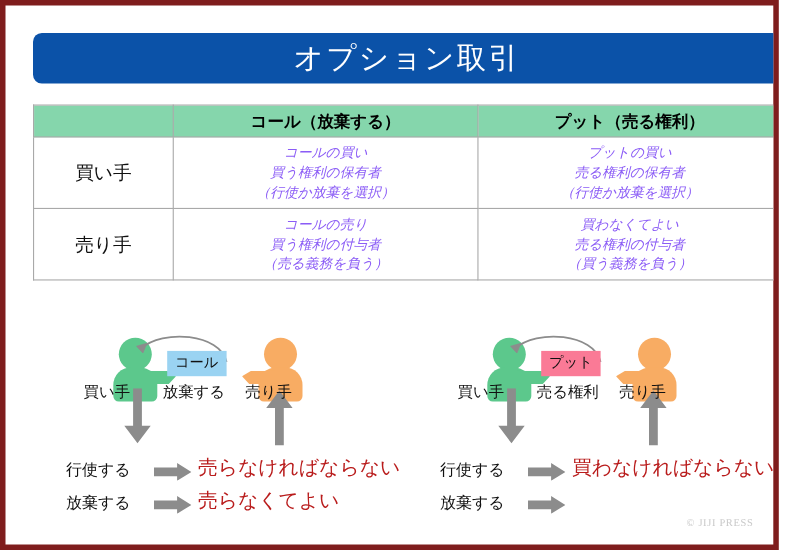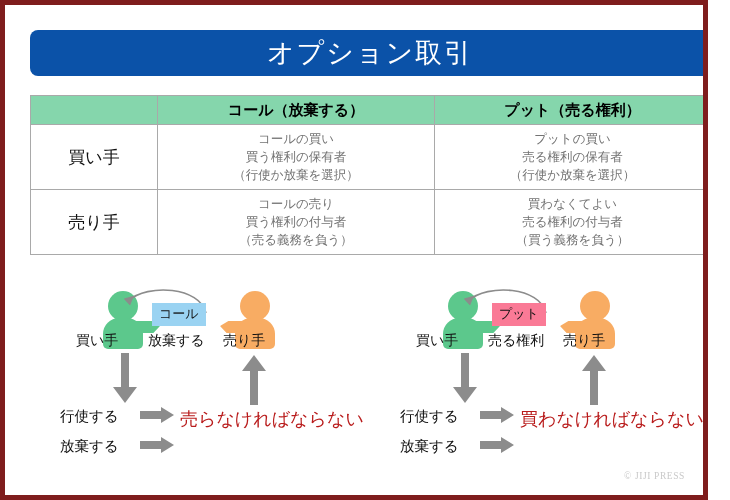--- a/index.html
+++ b/index.html
@@ -71,38 +71,39 @@
   .col-label { width: 127px; }
   .col-call  { width: 277px; }
   .col-put   { width: 276px; }
   .row-head-cell {
     font-size: 17px;
     color: #111111;
   }
   .cell-lines {
     font-size: 12.5px;
     line-height: 1.45;
-    color: #737373;
+    color: #8b5cf6;
+    font-style: italic;
   }
   .cell-lines div { white-space: nowrap; }
 
   
   .flow {
     position: absolute;
     top: 280px;
     width: 330px;
     height: 175px;
   }
   .flow-left  { left: 55px; }
   .flow-right { left: 395px; }
 
   .actors {
     position: absolute;
     left: 0;
-    top: 0;
+    top: 16px;
     width: 330px;
     height: 70px;
   }
 
   
   .person {
     position: absolute;
     width: 56px;
     height: 58px;
   }
@@ -202,21 +203,21 @@
 
   
   .opt-rows {
     position: absolute;
     left: 0;
     top: 122px;
     width: 330px;
   }
   .opt-row {
     display: flex;
-    align-items: flex-start;
+    align-items: flex-end;
     height: 30px;
   }
   .opt-row .choice {
     width: 78px;
     font-size: 14.5px;
     color: #111111;
     white-space: nowrap;
     text-align: left;
   }
   .opt-row .h-arrow {
@@ -339,20 +340,21 @@
         <svg class="h-arrow" viewBox="0 0 34 16">
           <path d="M0,4 L21,4 L21,0 L34,8 L21,16 L21,12 L0,12 z" fill="#8C8C8C"></path>
         </svg>
         <span class="outcome">売らなければならない</span>
       </div>
       <div class="opt-row">
         <span class="choice">放棄する</span>
         <svg class="h-arrow" viewBox="0 0 34 16">
           <path d="M0,4 L21,4 L21,0 L34,8 L21,16 L21,12 L0,12 z" fill="#8C8C8C"></path>
         </svg>
+        <span class="outcome">売らなくてよい</span>
       </div>
     </div>
   </div>
 
   <div class="flow flow-right">
 
     <div class="actors">
 
       <div class="person person-buyer actor-buyer-left">
         <div class="head"></div>

